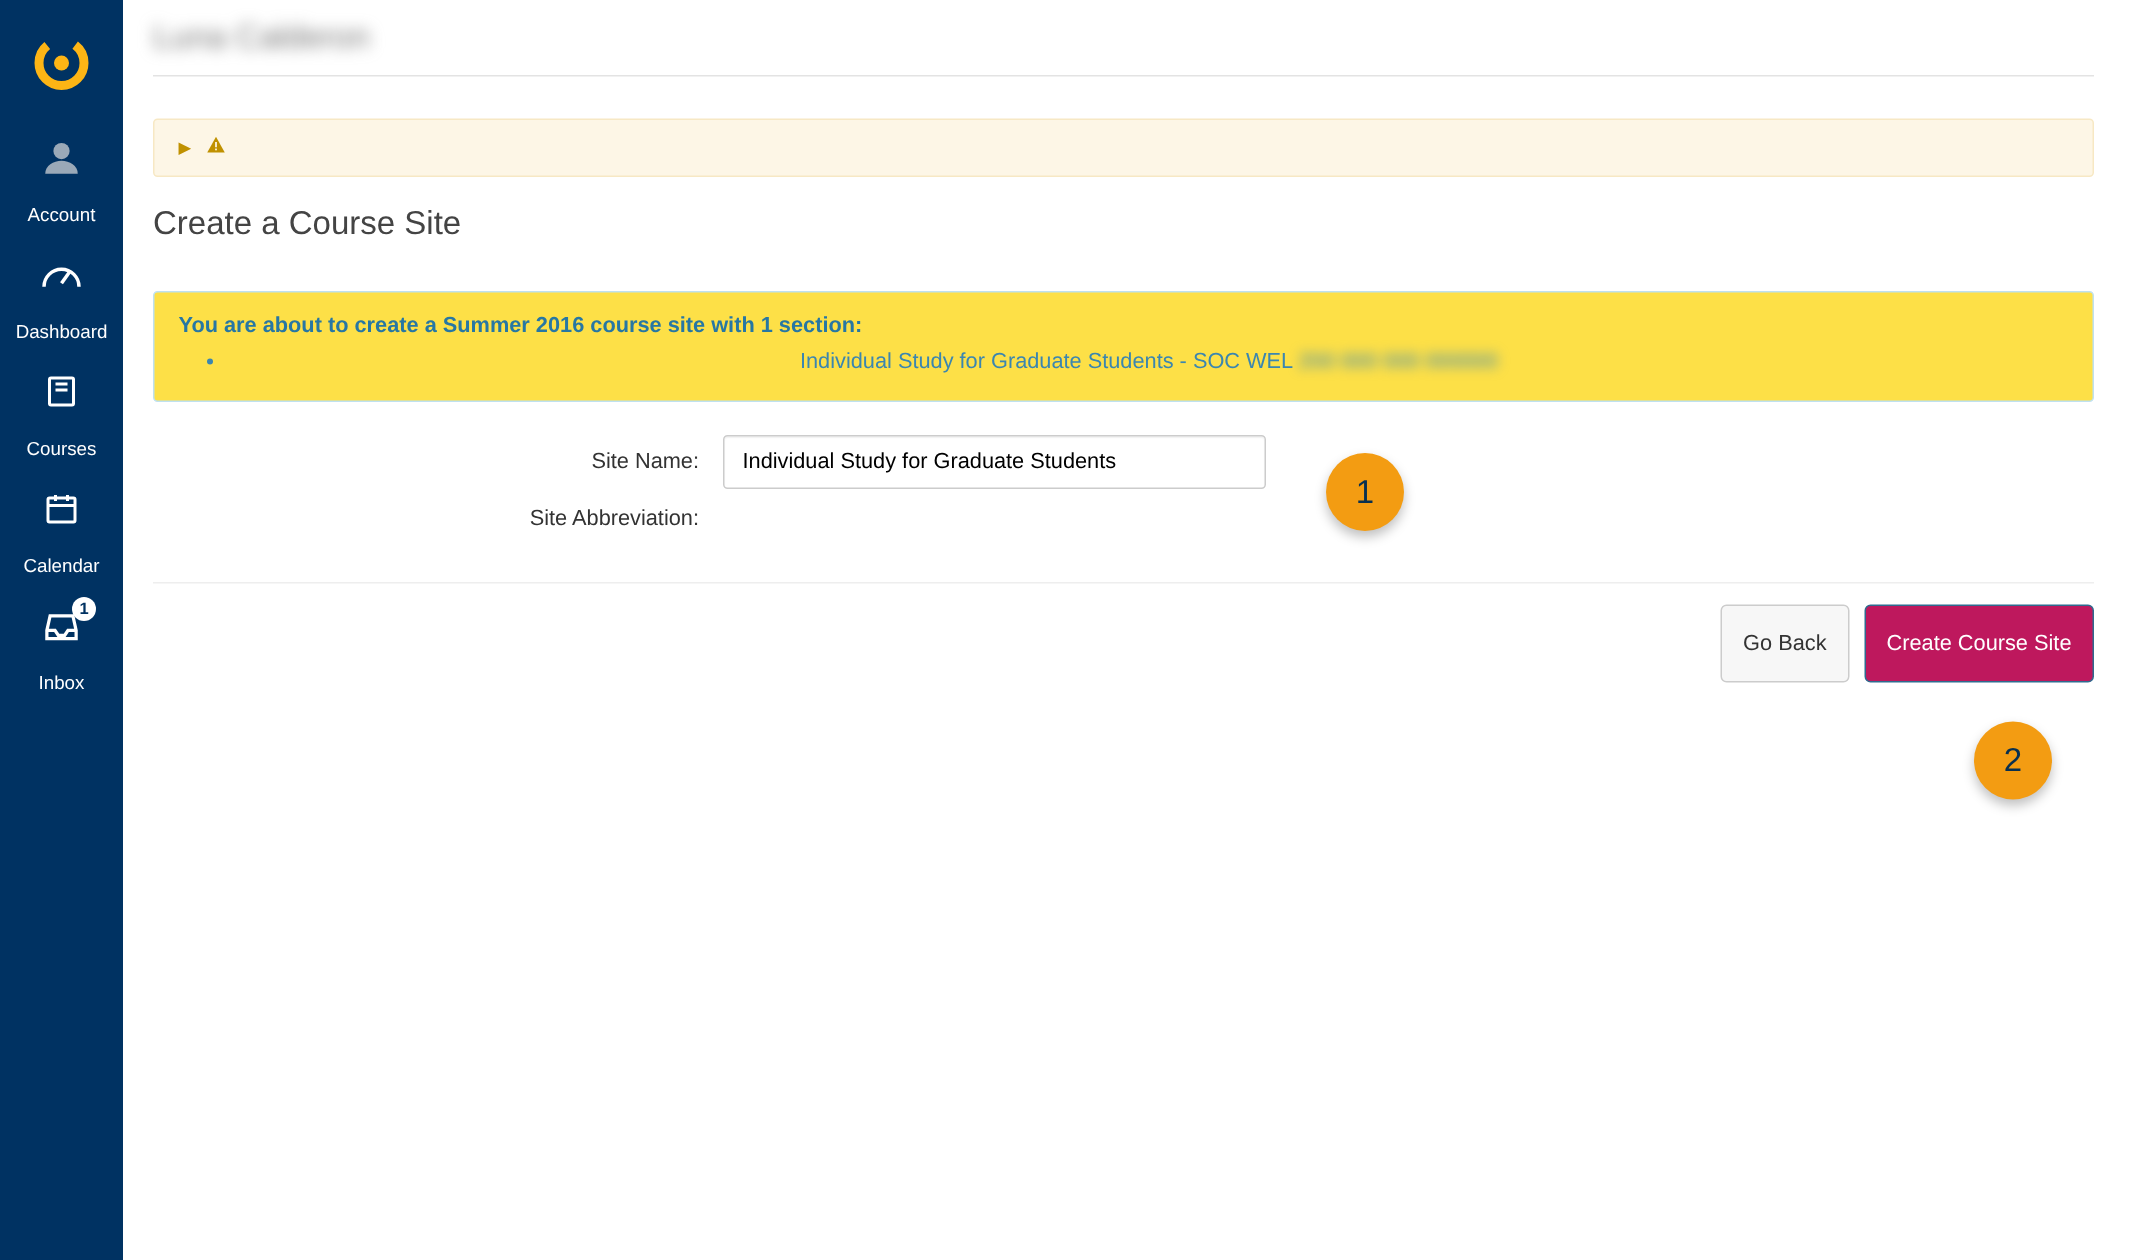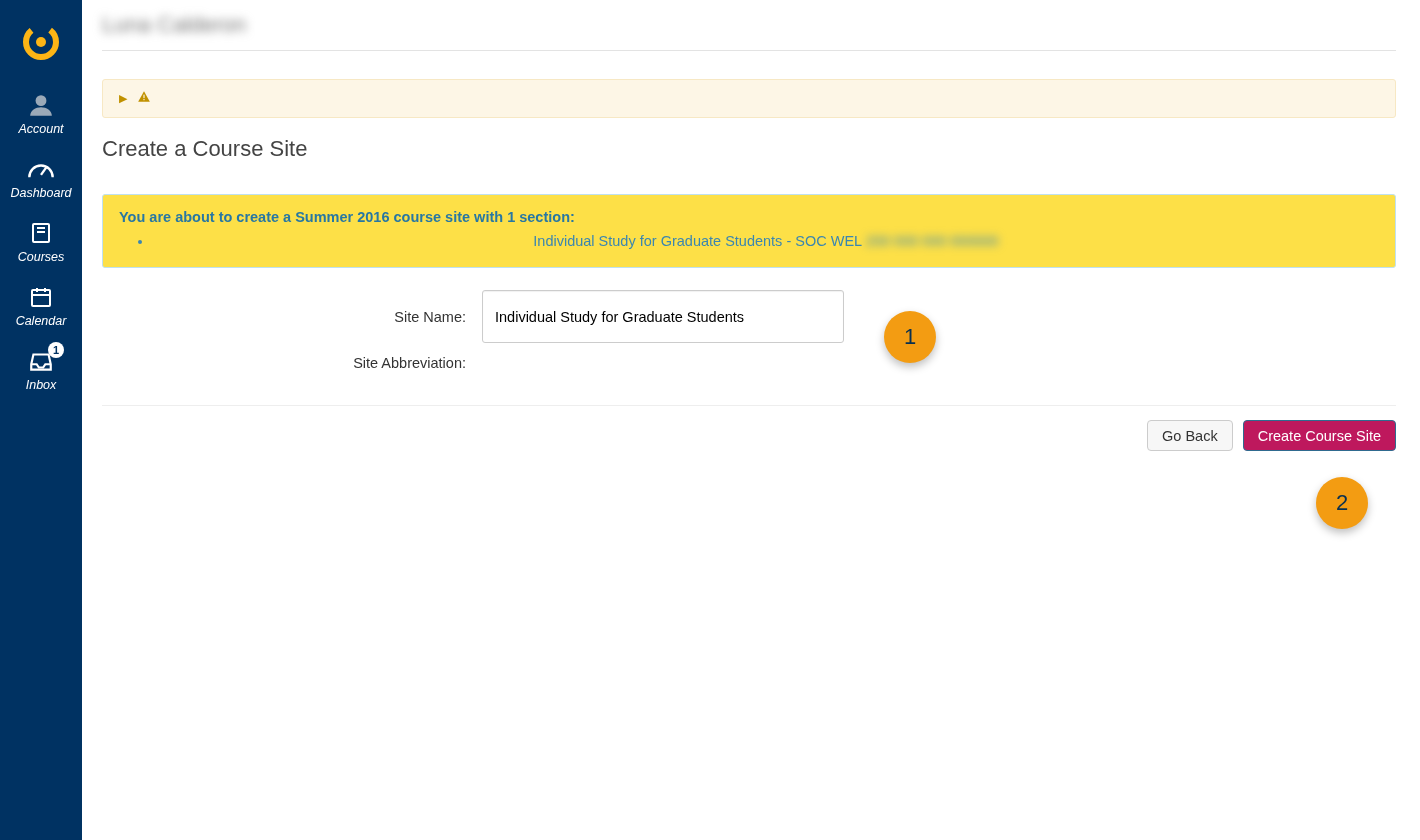--- a/index.html
+++ b/index.html
@@ -17,21 +17,21 @@
     color: #fff;
   }
   .logo-wrap { display:flex; justify-content:center; padding:10px 0 18px; }
   .nav-item {
     display:flex; flex-direction:column; align-items:center;
     padding: 10px 0 8px;
     color:#fff; font-size:12.5px;
     cursor:pointer;
   }
   .nav-item .icon { display:flex; justify-content:center; align-items:center; height:30px; position:relative; }
-  .nav-item .label { margin-top:2px;font-style:italic; }
+  .nav-item .label { margin-top:16px; }
   .badge-count {
     position:absolute; top:-4px; right:-10px;
     background:#fff; color:#003262;
     font-size:11px; font-weight:600;
     min-width:16px; height:16px; border-radius:8px;
     display:flex; align-items:center; justify-content:center;
     padding:0 4px;
   }
 
   
@@ -75,21 +75,21 @@
   .info-box li { color:#3b86b0; font-size:14.5px;text-align:center; }
   .info-box li .redact { filter: blur(4px); }
 
   .form-area { margin-top:22px; }
   .form-row { display:flex; align-items:center; margin-bottom:12px; }
   .form-row label {
     width:380px; text-align:right; padding-right:16px;
     color:#333; font-size:14.5px;
   }
   .form-row input[type=text] {
-    width:362px; height:53px;
+    width:362px; height:36px;
     border:1px solid #ccc; border-radius:3px;
     padding:0 12px; font-size:14.5px;
     box-shadow: inset 0 1px 1px rgba(0,0,0,0.06);
   }
   .form-row .input-wrap { position:relative; }
   .input-redact {
     position:absolute; left:78px; top:8px; width:85px; height:20px;
     filter:blur(4px); color:#777; background:transparent;
   }
 
@@ -100,21 +100,21 @@
     display:flex; align-items:center; justify-content:center;
     color:#083050; font-size:22px; font-weight:500;
   }
   .marker-1-pos { margin-left:40px; align-self:center; }
   .marker-2-wrap { display:flex; justify-content:flex-end; margin-top:26px; padding-right:28px; }
 
   .divider { border-top:1px solid #eee; margin-top:22px; }
 
   .actions { display:flex; justify-content:flex-end; margin-top:14px; gap:10px; }
   .btn {
-    height:31px; padding:0 14px; border-radius:4px; font-size:14.5px;
+    height:52px; padding:0 14px; border-radius:4px; font-size:14.5px;
     cursor:pointer; border:1px solid transparent;
   }
   .btn-default { background:#f7f7f7; border-color:#ccc; color:#333; }
   .btn-primary { background:#be185d; border-color:#2f6a8f; color:#fff; }
 
   .form-and-marker { display:flex; }
   .form-fields { display:flex; flex-direction:column; }
 
 </style>
 </head>

